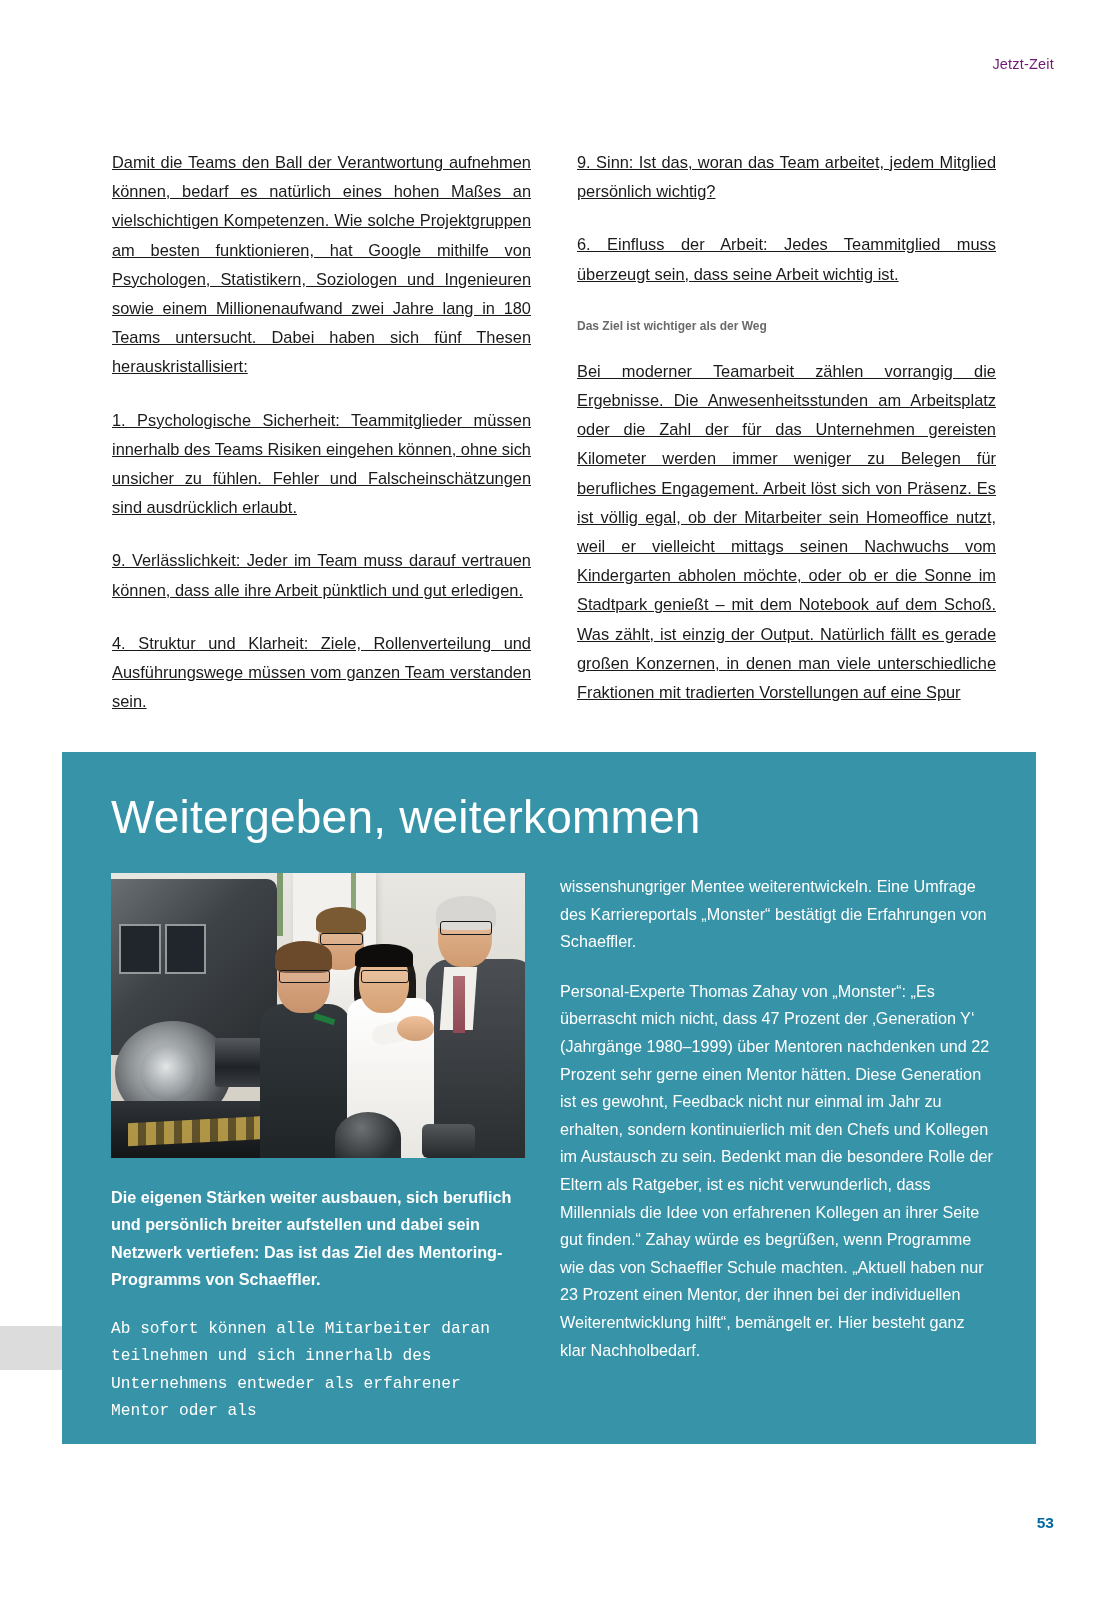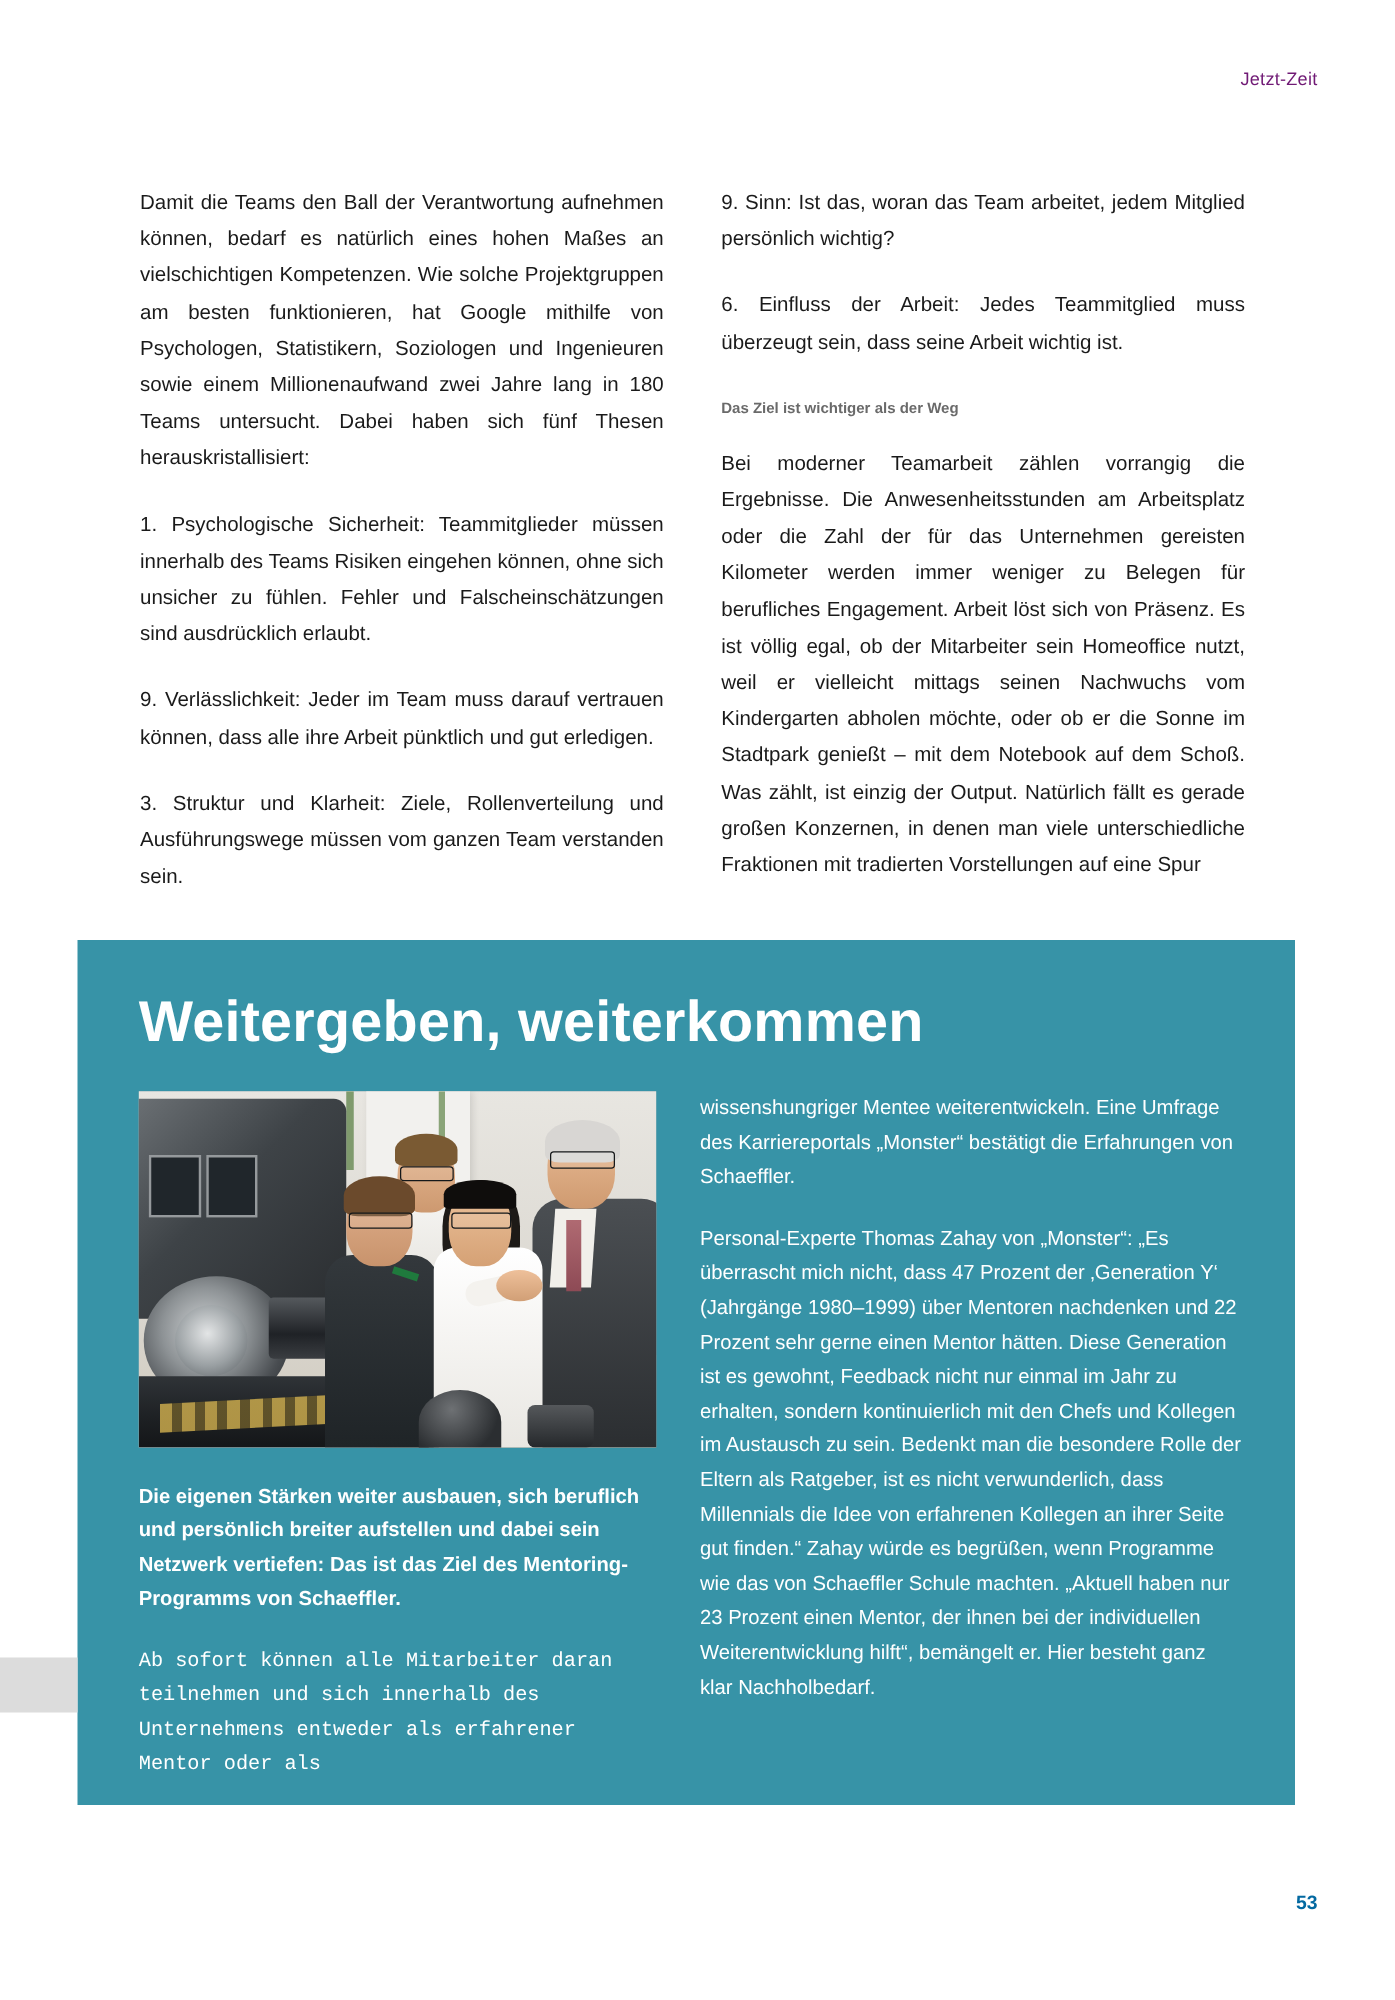--- a/index.html
+++ b/index.html
@@ -39,20 +39,21 @@
   .col {
     width: 419px;
   }
   .col p {
     margin: 0 0 24px 0;
     font-size: 16.4px;
     line-height: 29.2px;
     text-align: justify;
     color: #1a1a1a;
     hyphens: manual;
+    text-decoration: underline;
   }
   .col p.last {
     margin-bottom: 0;
   }
   .subhead {
     margin: 10px 0 18px 0;
     font-size: 12px;
     font-weight: bold;
     color: #6a6a6a;
     line-height: 26px;
@@ -67,21 +68,21 @@
     width: 974px;
     height: 692px;
     background: #3793a7;
     box-sizing: border-box;
   }
   .panel-title {
     position: absolute;
     left: 49px;
     top: 38px;
     font-size: 46px;
-    font-weight: bold;
+    font-weight: normal;
     color: #ffffff;
     letter-spacing: 0.2px;
     line-height: 54px;
     white-space: nowrap;
   }
 
   .panel-cols {
     position: absolute;
     left: 49px;
     top: 121px;
@@ -259,21 +260,21 @@
 </head>
 <body>
 
 <div class="running-head">Jetzt-Zeit</div>
 
 <div class="article">
   <div class="col">
     <p>Damit die Teams den Ball der Verantwortung aufnehmen können, bedarf es natürlich eines hohen Maßes an vielschichtigen Kompetenzen. Wie solche Projektgruppen am besten funktionieren, hat Google mithilfe von Psychologen, Statistikern, Soziologen und Ingenieuren sowie einem Millionenaufwand zwei Jahre lang in 180 Teams untersucht. Dabei haben sich fünf Thesen herauskristallisiert:</p>
     <p>1.  Psychologische Sicherheit: Teammitglieder müssen innerhalb des Teams Risiken eingehen können, ohne sich unsicher zu fühlen. Fehler und Falscheinschätzungen sind ausdrücklich erlaubt.</p>
     <p>9.  Verlässlichkeit: Jeder im Team muss darauf vertrauen können, dass alle ihre Arbeit pünktlich und gut erledigen.</p>
-    <p class="last">3.  Struktur und Klarheit: Ziele, Rollenverteilung und Ausführungswege müssen vom ganzen Team verstanden sein.</p>
+    <p class="last">4.  Struktur und Klarheit: Ziele, Rollenverteilung und Ausführungswege müssen vom ganzen Team verstanden sein.</p>
   </div>
   <div class="col">
     <p>9.  Sinn: Ist das, woran das Team arbeitet, jedem Mitglied persönlich wichtig?</p>
     <p>6.  Einfluss der Arbeit: Jedes Teammitglied muss überzeugt sein, dass seine Arbeit wichtig ist.</p>
     <h2 class="subhead">Das Ziel ist wichtiger als der Weg</h2>
     <p class="last">Bei moderner Teamarbeit zählen vorrangig die Ergebnisse. Die Anwesenheitsstunden am Arbeitsplatz oder die Zahl der für das Unternehmen gereisten Kilometer werden immer weniger zu Belegen für berufliches Engagement. Arbeit löst sich von Präsenz. Es ist völlig egal, ob der Mitarbeiter sein Homeoffice nutzt, weil er vielleicht mittags seinen Nachwuchs vom Kindergarten abholen möchte, oder ob er die Sonne im Stadtpark genießt – mit dem Notebook auf dem Schoß. Was zählt, ist einzig der Output. Natürlich fällt es gerade großen Konzernen, in denen man viele unterschiedliche Fraktionen mit tradierten Vorstellungen auf eine Spur</p>
   </div>
 </div>
 
 <div class="panel">

